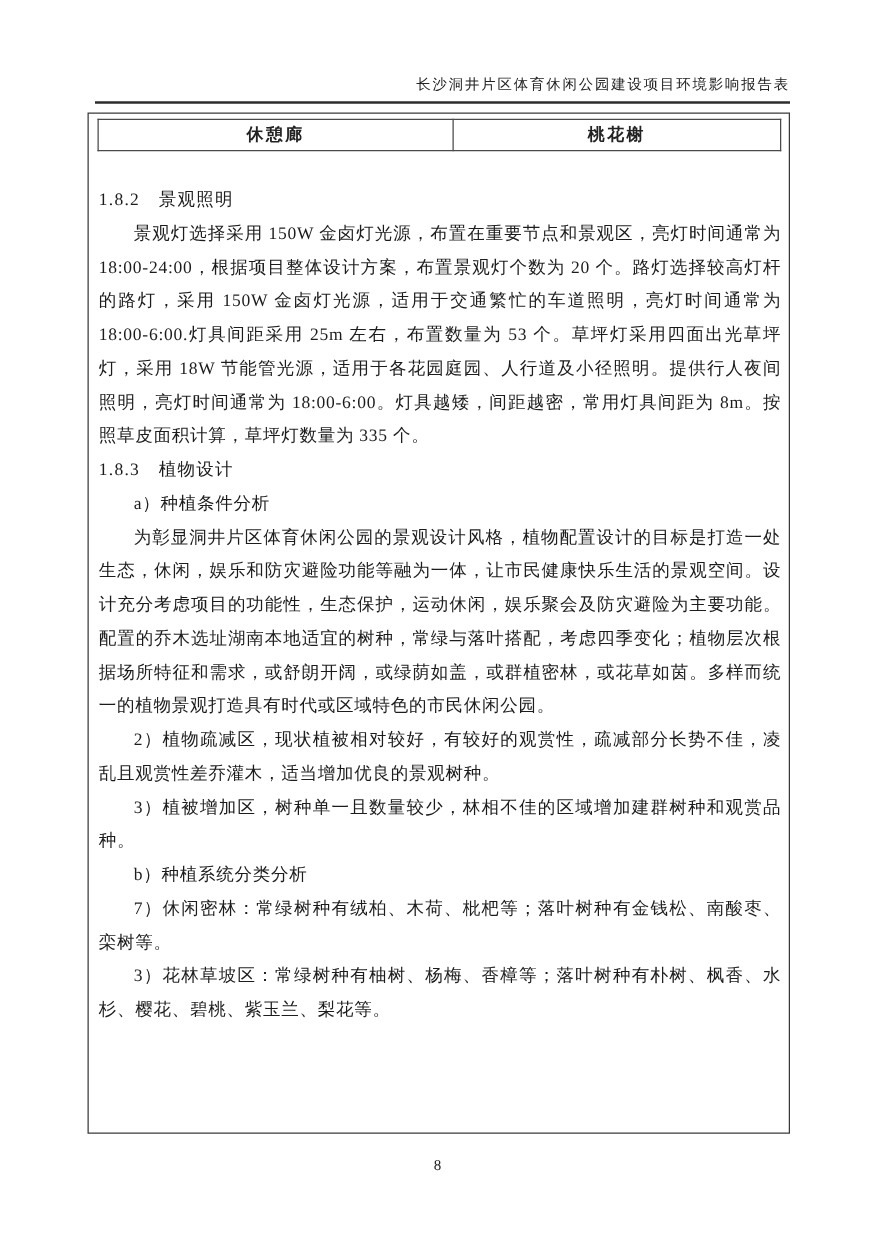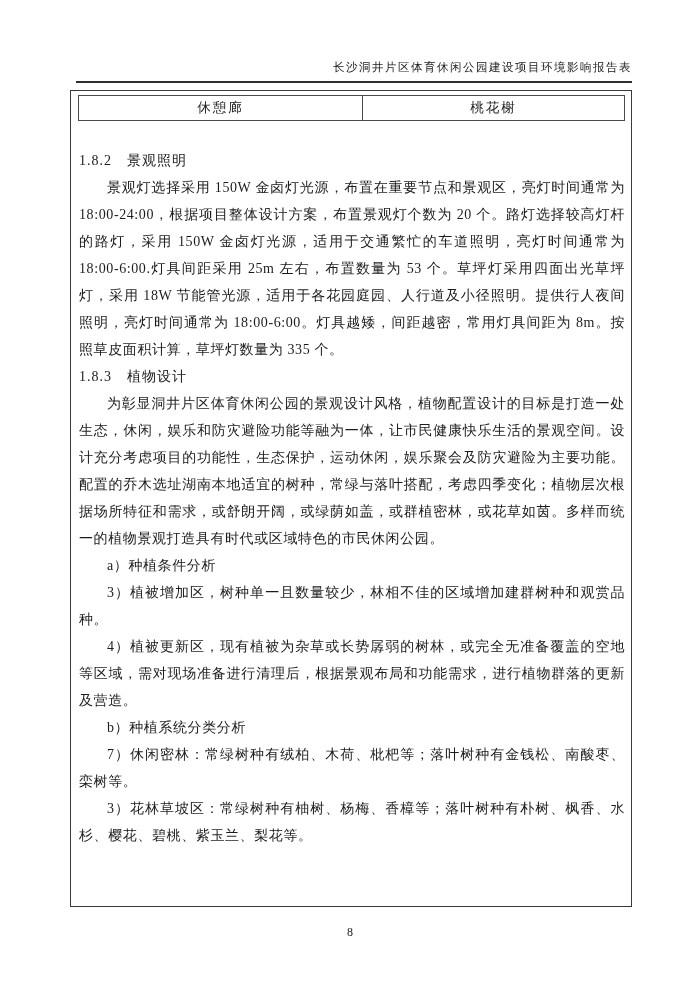--- a/index.html
+++ b/index.html
@@ -33,20 +33,21 @@
     width: 562px; height: 817px;
     border: 1.5px solid #3a3a3a;
     padding: 4px 6px 0 7px;
   }
 
   
   .caption-table {
     width: 100%;
     border-collapse: collapse;
     table-layout: fixed;
+    font-weight: bold;
   }
   .caption-table td {
     border: 1.5px solid #4a4a4a;
     height: 25px;
     text-align: center;
     vertical-align: middle;
     font-size: 13.5px;
     letter-spacing: 2px;
     color: #222;
   }
@@ -101,24 +102,24 @@
         </tr>
       </tbody>
     </table>
 
     <div class="body-text">
 
       <h3>1.8.2　景观照明</h3>
       <p>景观灯选择采用 150W 金卤灯光源，布置在重要节点和景观区，亮灯时间通常为 18:00-24:00，根据项目整体设计方案，布置景观灯个数为 20 个。路灯选择较高灯杆的路灯，采用 150W 金卤灯光源，适用于交通繁忙的车道照明，亮灯时间通常为 18:00-6:00.灯具间距采用 25m 左右，布置数量为 53 个。草坪灯采用四面出光草坪灯，采用 18W 节能管光源，适用于各花园庭园、人行道及小径照明。提供行人夜间照明，亮灯时间通常为 18:00-6:00。灯具越矮，间距越密，常用灯具间距为 8m。按照草皮面积计算，草坪灯数量为 335 个。</p>
 
       <h3>1.8.3　植物设计</h3>
+      <p>a）种植条件分析</p>
       <p>为彰显洞井片区体育休闲公园的景观设计风格，植物配置设计的目标是打造一处生态，休闲，娱乐和防灾避险功能等融为一体，让市民健康快乐生活的景观空间。设计充分考虑项目的功能性，生态保护，运动休闲，娱乐聚会及防灾避险为主要功能。配置的乔木选址湖南本地适宜的树种，常绿与落叶搭配，考虑四季变化；植物层次根据场所特征和需求，或舒朗开阔，或绿荫如盖，或群植密林，或花草如茵。多样而统一的植物景观打造具有时代或区域特色的市民休闲公园。</p>
-      <p>a）种植条件分析</p>
+      <p>2）植物疏减区，现状植被相对较好，有较好的观赏性，疏减部分长势不佳，凌乱且观赏性差乔灌木，适当增加优良的景观树种。</p>
       <p>3）植被增加区，树种单一且数量较少，林相不佳的区域增加建群树种和观赏品种。</p>
-      <p>4）植被更新区，现有植被为杂草或长势孱弱的树林，或完全无准备覆盖的空地等区域，需对现场准备进行清理后，根据景观布局和功能需求，进行植物群落的更新及营造。</p>
       <p>b）种植系统分类分析</p>
       <p>7）休闲密林：常绿树种有绒柏、木荷、枇杷等；落叶树种有金钱松、南酸枣、栾树等。</p>
       <p>3）花林草坡区：常绿树种有柚树、杨梅、香樟等；落叶树种有朴树、枫香、水杉、樱花、碧桃、紫玉兰、梨花等。</p>
 
     </div>
   </div>
 
   <div class="page-number">8</div>
 
 </div>

